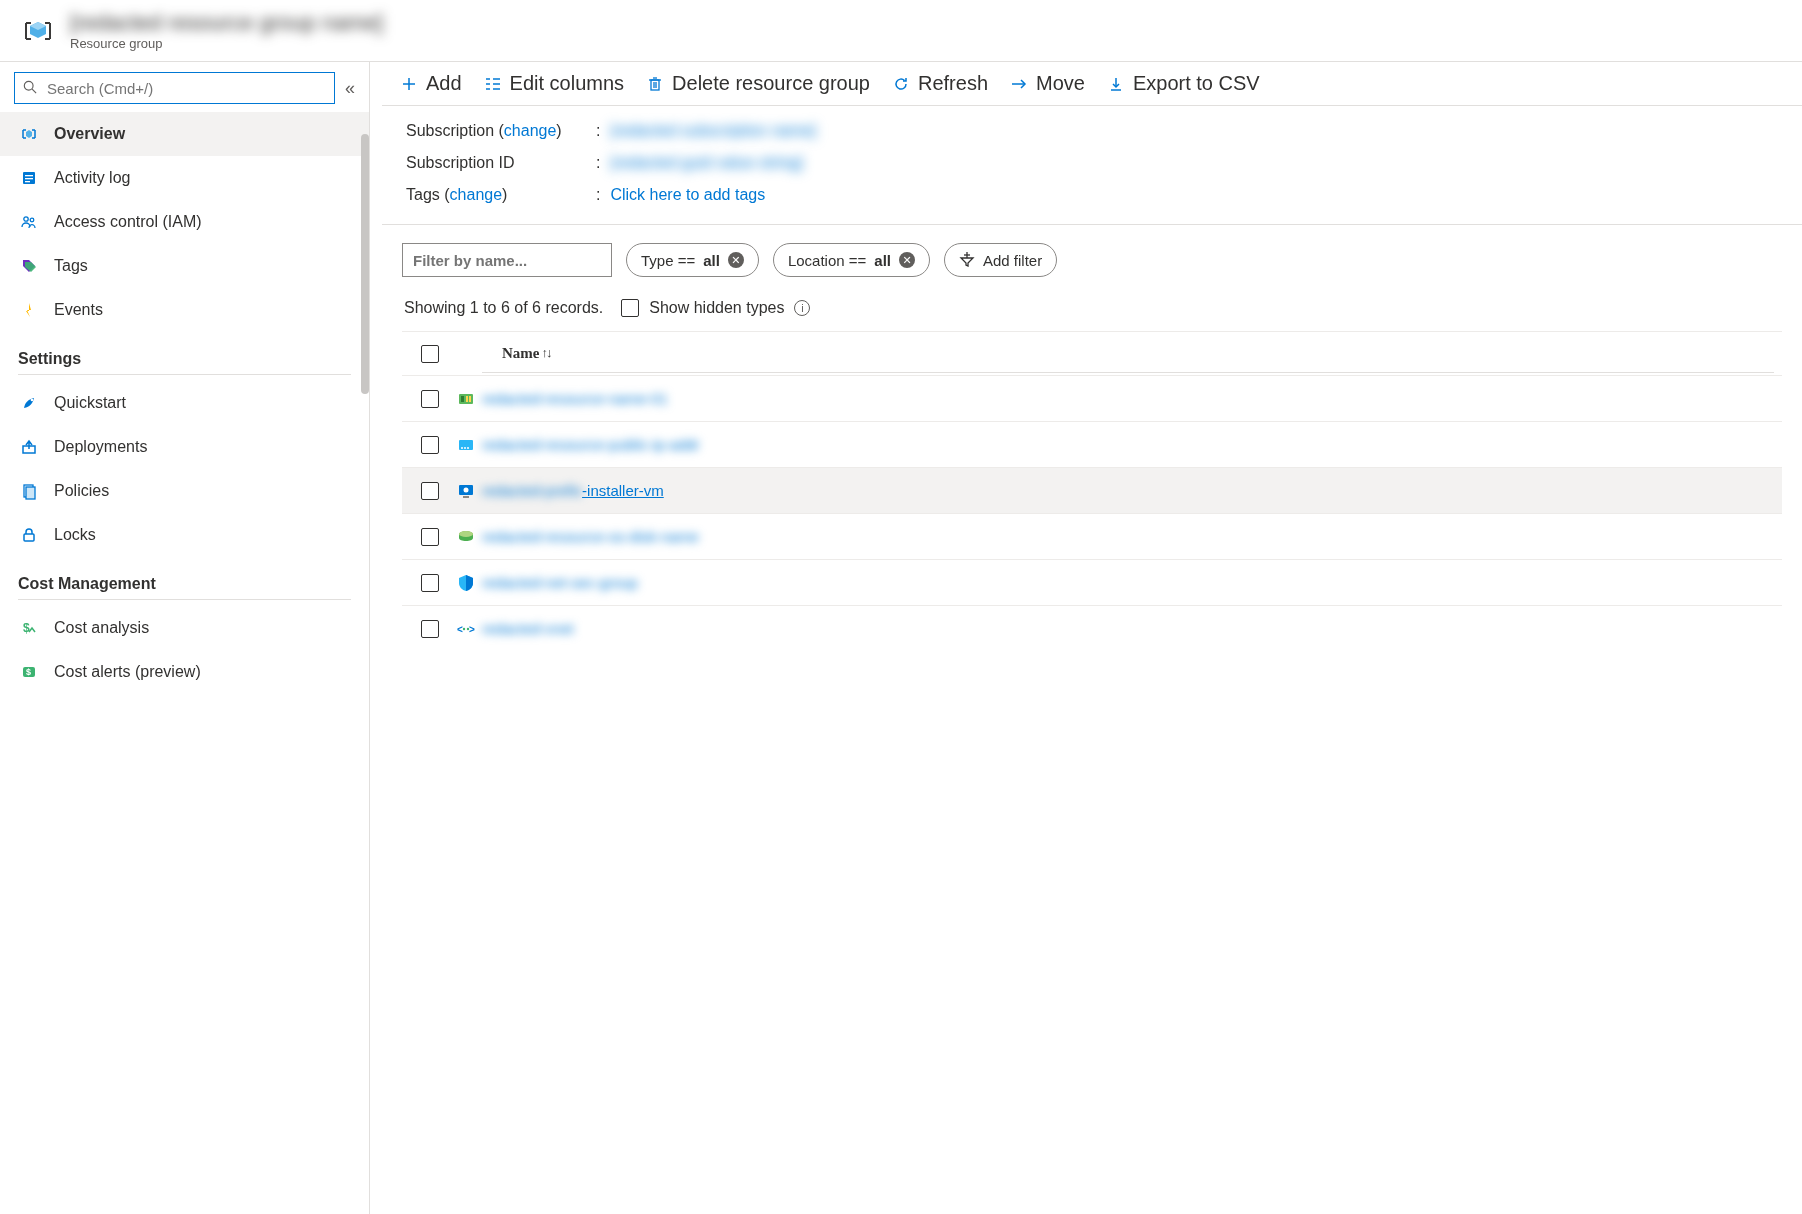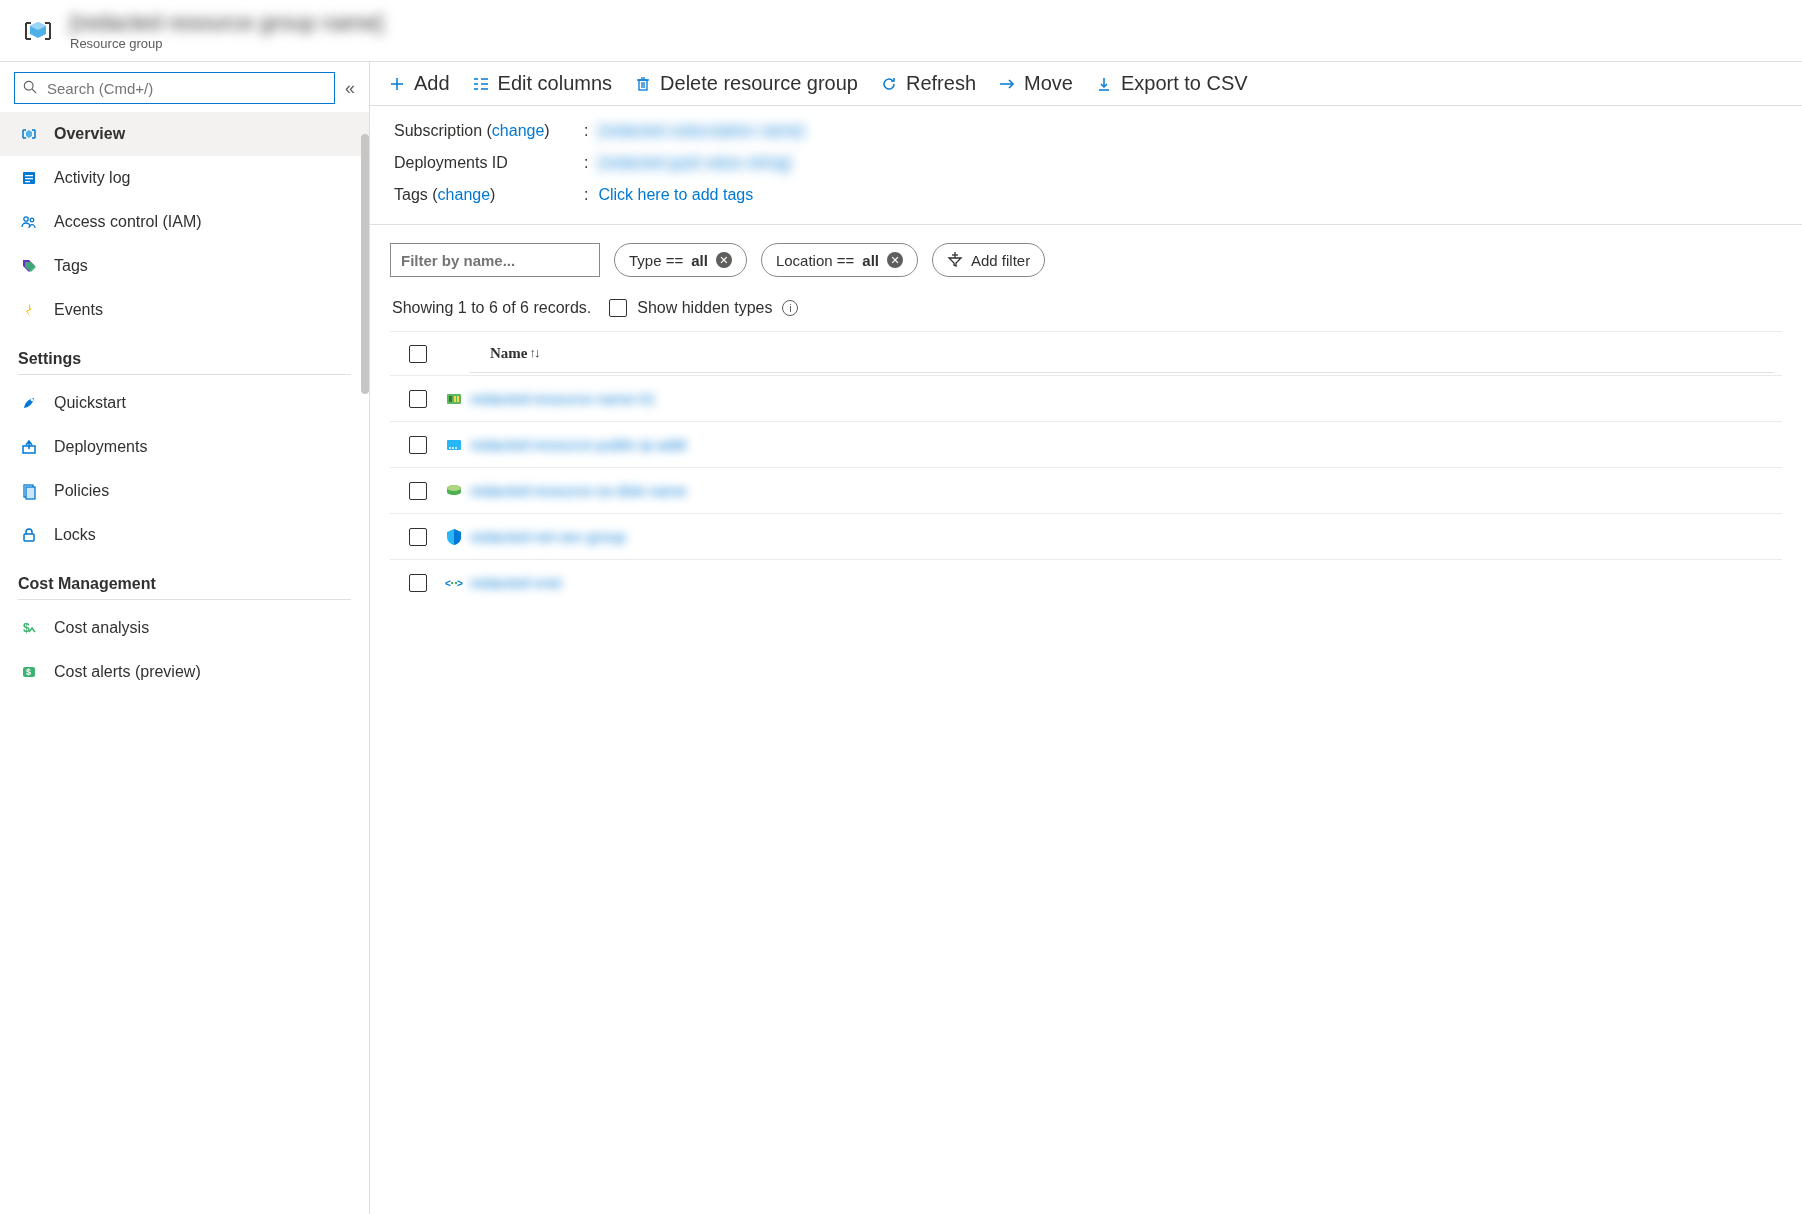--- a/index.html
+++ b/index.html
@@ -8,21 +8,21 @@
 .page { display: flex; flex-direction: column; height: 100vh; }
 
 
 .header { display: flex; align-items: center; padding: 10px 20px; border-bottom: 1px solid #e1dfdd; }
 .header .rg-icon { width: 36px; height: 36px; margin-right: 14px; display:flex; align-items:center; justify-content:center;}
 .header .title-block { display: flex; flex-direction: column; }
 .header .title { font-size: 22px; font-weight: 400; filter: blur(6px); }
 .header .subtitle { font-size: 13px; color: #605e5c; }
 
 
-.body { flex: 1; display: flex; min-height: 0; }
+.body { flex: 1; display: flex; min-height: 0; gap: 12px; }
 
 
 .sidebar { width: 370px; border-right: 1px solid #e1dfdd; display: flex; flex-direction: column; position:relative;}
 .sidebar-inner { flex:1; overflow-y: auto; }
 .search-wrap { padding: 10px 14px 8px 14px; display:flex; align-items:center;}
 .search-box { flex:1; height: 32px; border: 1px solid #0078d4; display: flex; align-items: center; padding: 0 8px; }
 .search-box .search-icon { width: 16px; height: 16px; margin-right: 8px; color:#605e5c;}
 .search-box input { border: none; outline: none; flex: 1; font-size: 15px; color: #605e5c; background:transparent;}
 .collapse-btn { margin-left: 10px; color:#605e5c; cursor:pointer; font-size:18px;}
 .nav { list-style: none; }
@@ -285,21 +285,21 @@
 
       <div class="props">
         <div class="prop-row">
           <span class="prop-label">
             <span>Subscription (</span><span class="change">change</span><span>)</span>
           </span>
           <span class="prop-sep">:</span>
           <span class="prop-val blur link">[redacted subscription name]</span>
         </div>
         <div class="prop-row">
-          <span class="prop-label">Deployments ID</span>
+          <span class="prop-label">Subscription ID</span>
           <span class="prop-sep">:</span>
           <span class="prop-val blur">[redacted guid value string]</span>
         </div>
         <div class="prop-row" style="margin-bottom:0">
           <span class="prop-label">
             <span>Tags (</span><span class="change">change</span><span>)</span>
           </span>
           <span class="prop-sep">:</span>
           <span class="prop-val link">Click here to add tags</span>
         </div>
@@ -370,20 +370,33 @@
                 <div class="col-icon">
                   <svg width="20" height="20" viewBox="0 0 20 20">
                     <rect x="3" y="5" width="14" height="10" rx="1" fill="#29b6f6"></rect>
                     <circle cx="6" cy="13" r="1" fill="#fff"></circle>
                     <circle cx="9" cy="13" r="1" fill="#fff"></circle>
                     <circle cx="12" cy="13" r="1" fill="#fff"></circle>
                   </svg>
                 </div>
                 <div class="col-name"><a><span class="blurpart">redacted-resource-public-ip-addr</span></a></div>
               </div>
+              <div class="table-row hover">
+                <div class="col-check">
+                  <span class="checkbox"></span>
+                </div>
+                <div class="col-icon">
+                  <svg width="20" height="20" viewBox="0 0 20 20">
+                    <rect x="3" y="4" width="14" height="10" rx="1" fill="#0078d4"></rect>
+                    <rect x="7" y="15" width="6" height="2" fill="#8a8886"></rect>
+                    <circle cx="10" cy="9" r="2.5" fill="#fff"></circle>
+                  </svg>
+                </div>
+                <div class="col-name"><a><span class="blurpart">redacted-prefix</span><span class="underline">-installer-vm</span></a></div>
+              </div>
               <div class="table-row">
                 <div class="col-check">
                   <span class="checkbox"></span>
                 </div>
                 <div class="col-icon">
                   <svg width="20" height="20" viewBox="0 0 20 20">
                     <ellipse cx="10" cy="7" rx="7" ry="3" fill="#7cb342"></ellipse>
                     <path d="M3 7v4c0 1.7 3.1 3 7 3s7-1.3 7-3V7" fill="#4caf50"></path>
                     <ellipse cx="10" cy="7" rx="7" ry="3" fill="#aed581"></ellipse>
                   </svg>

